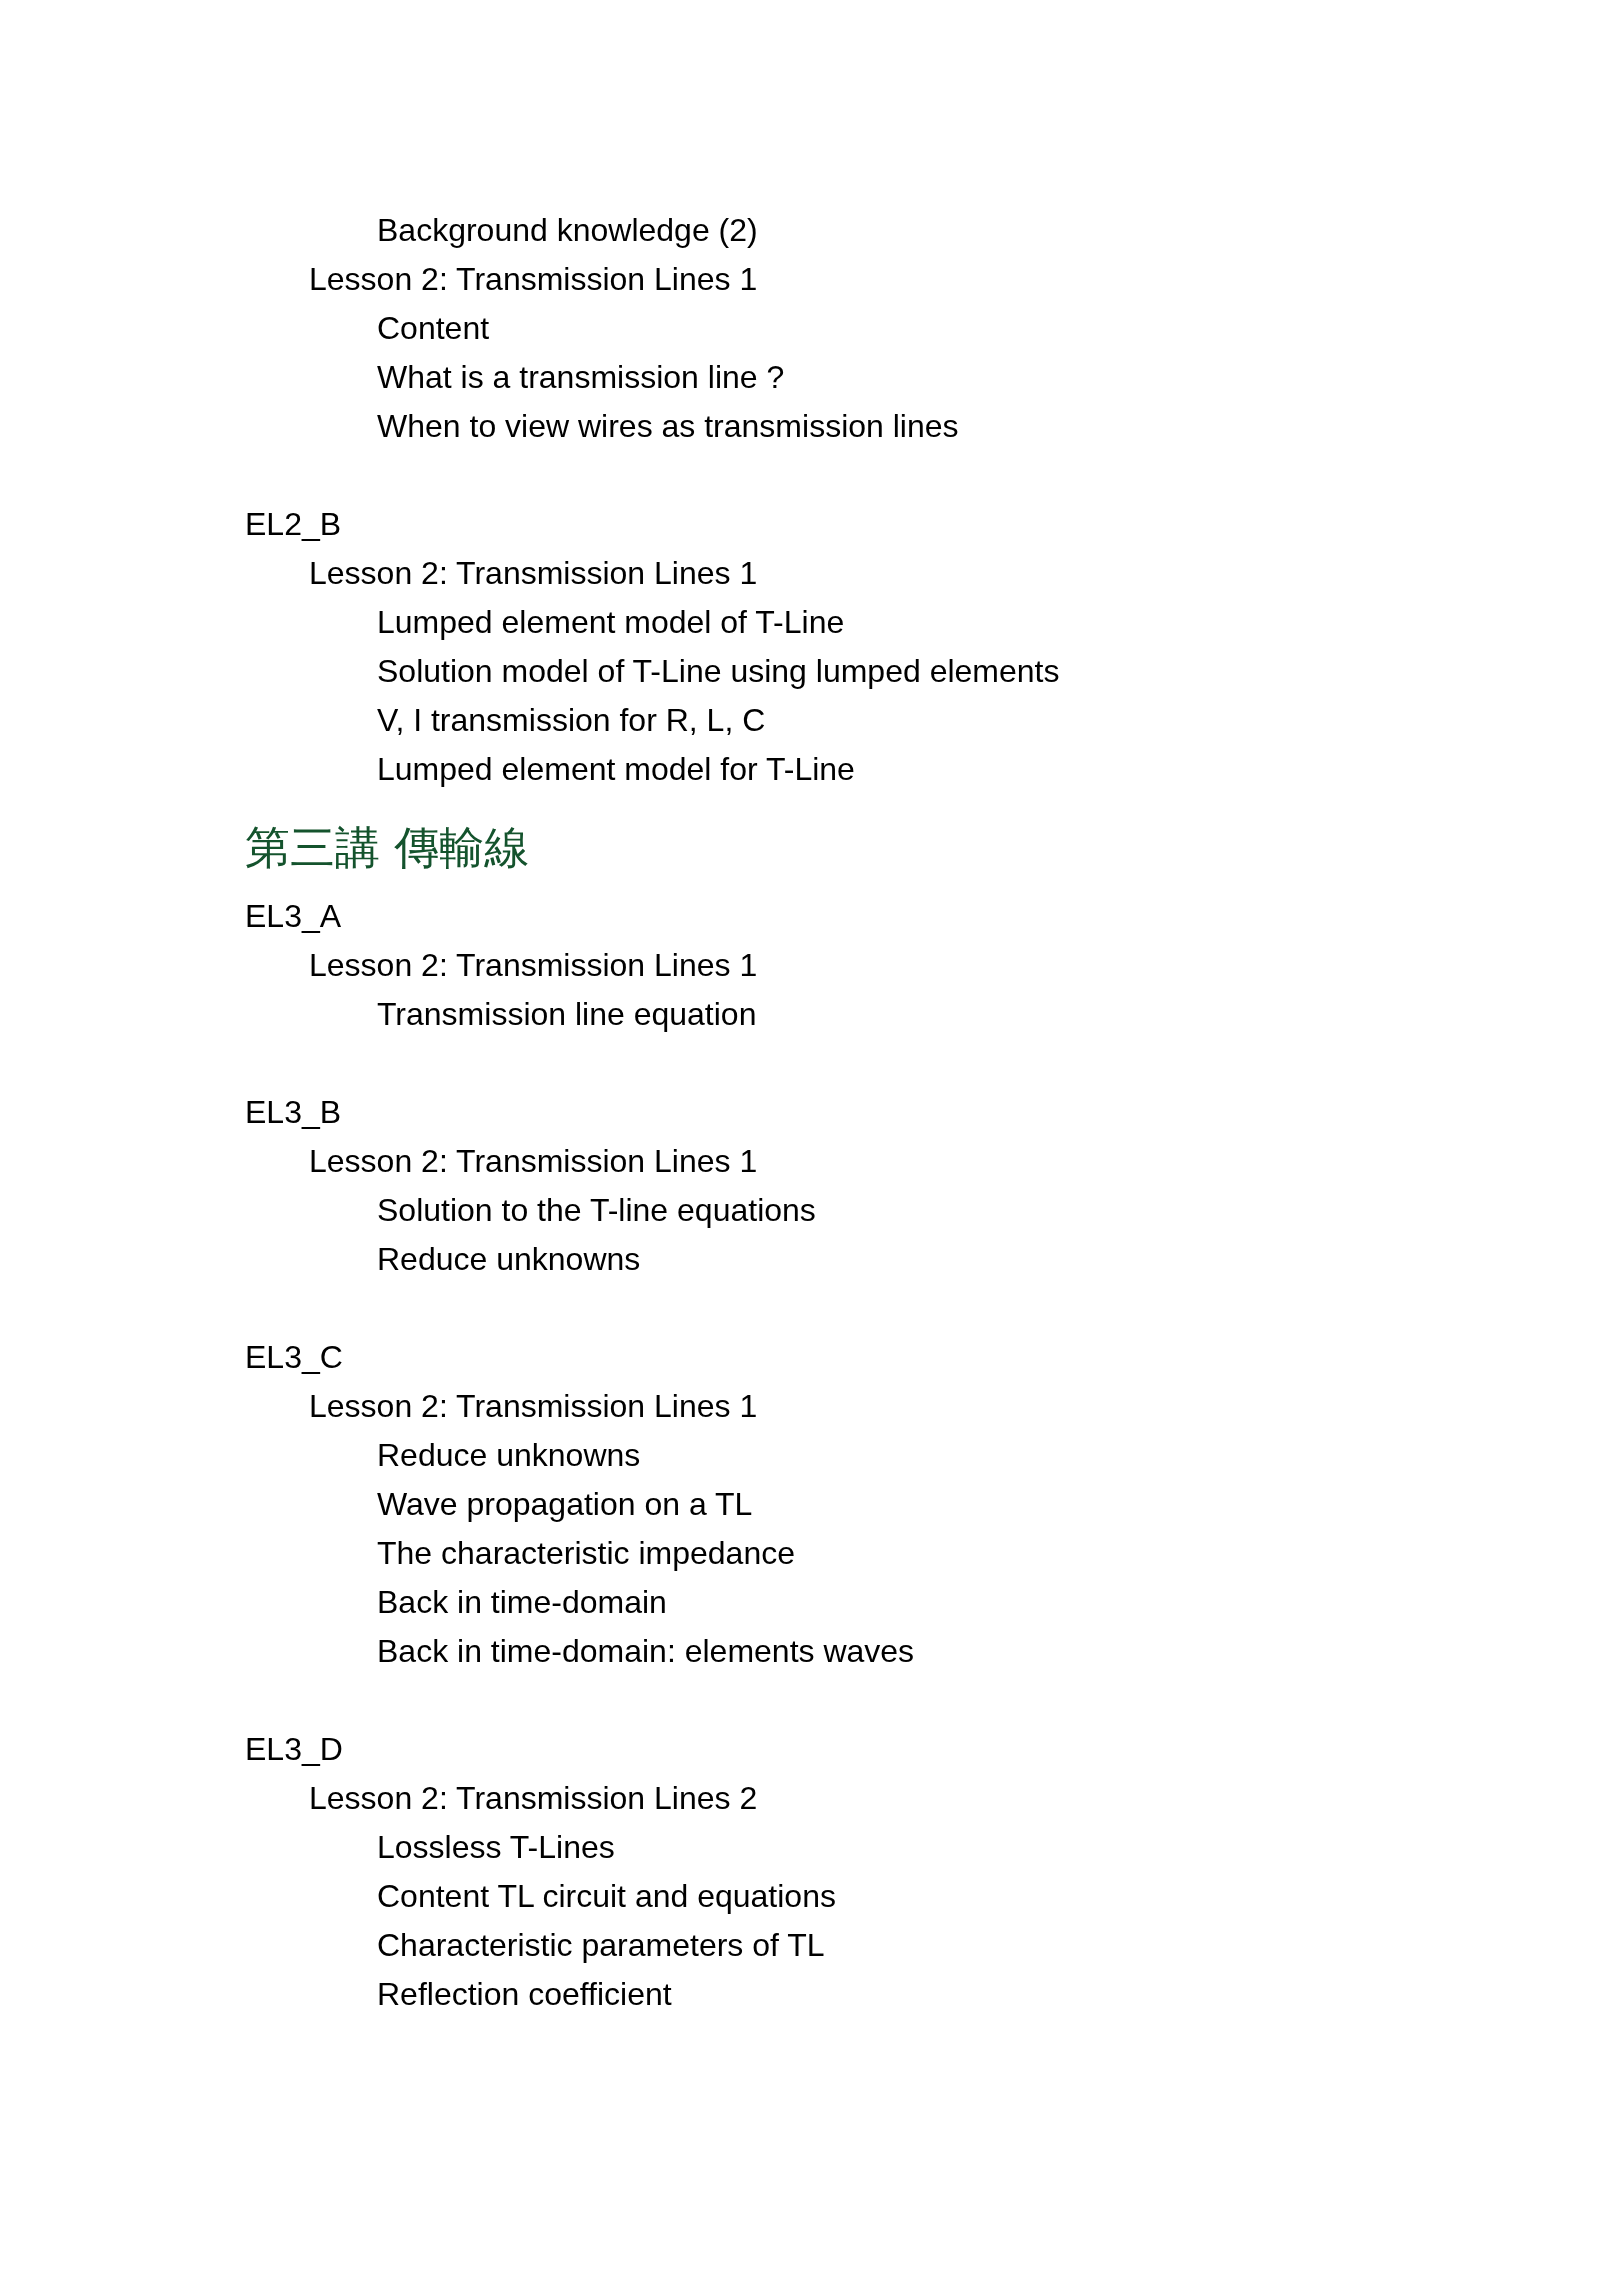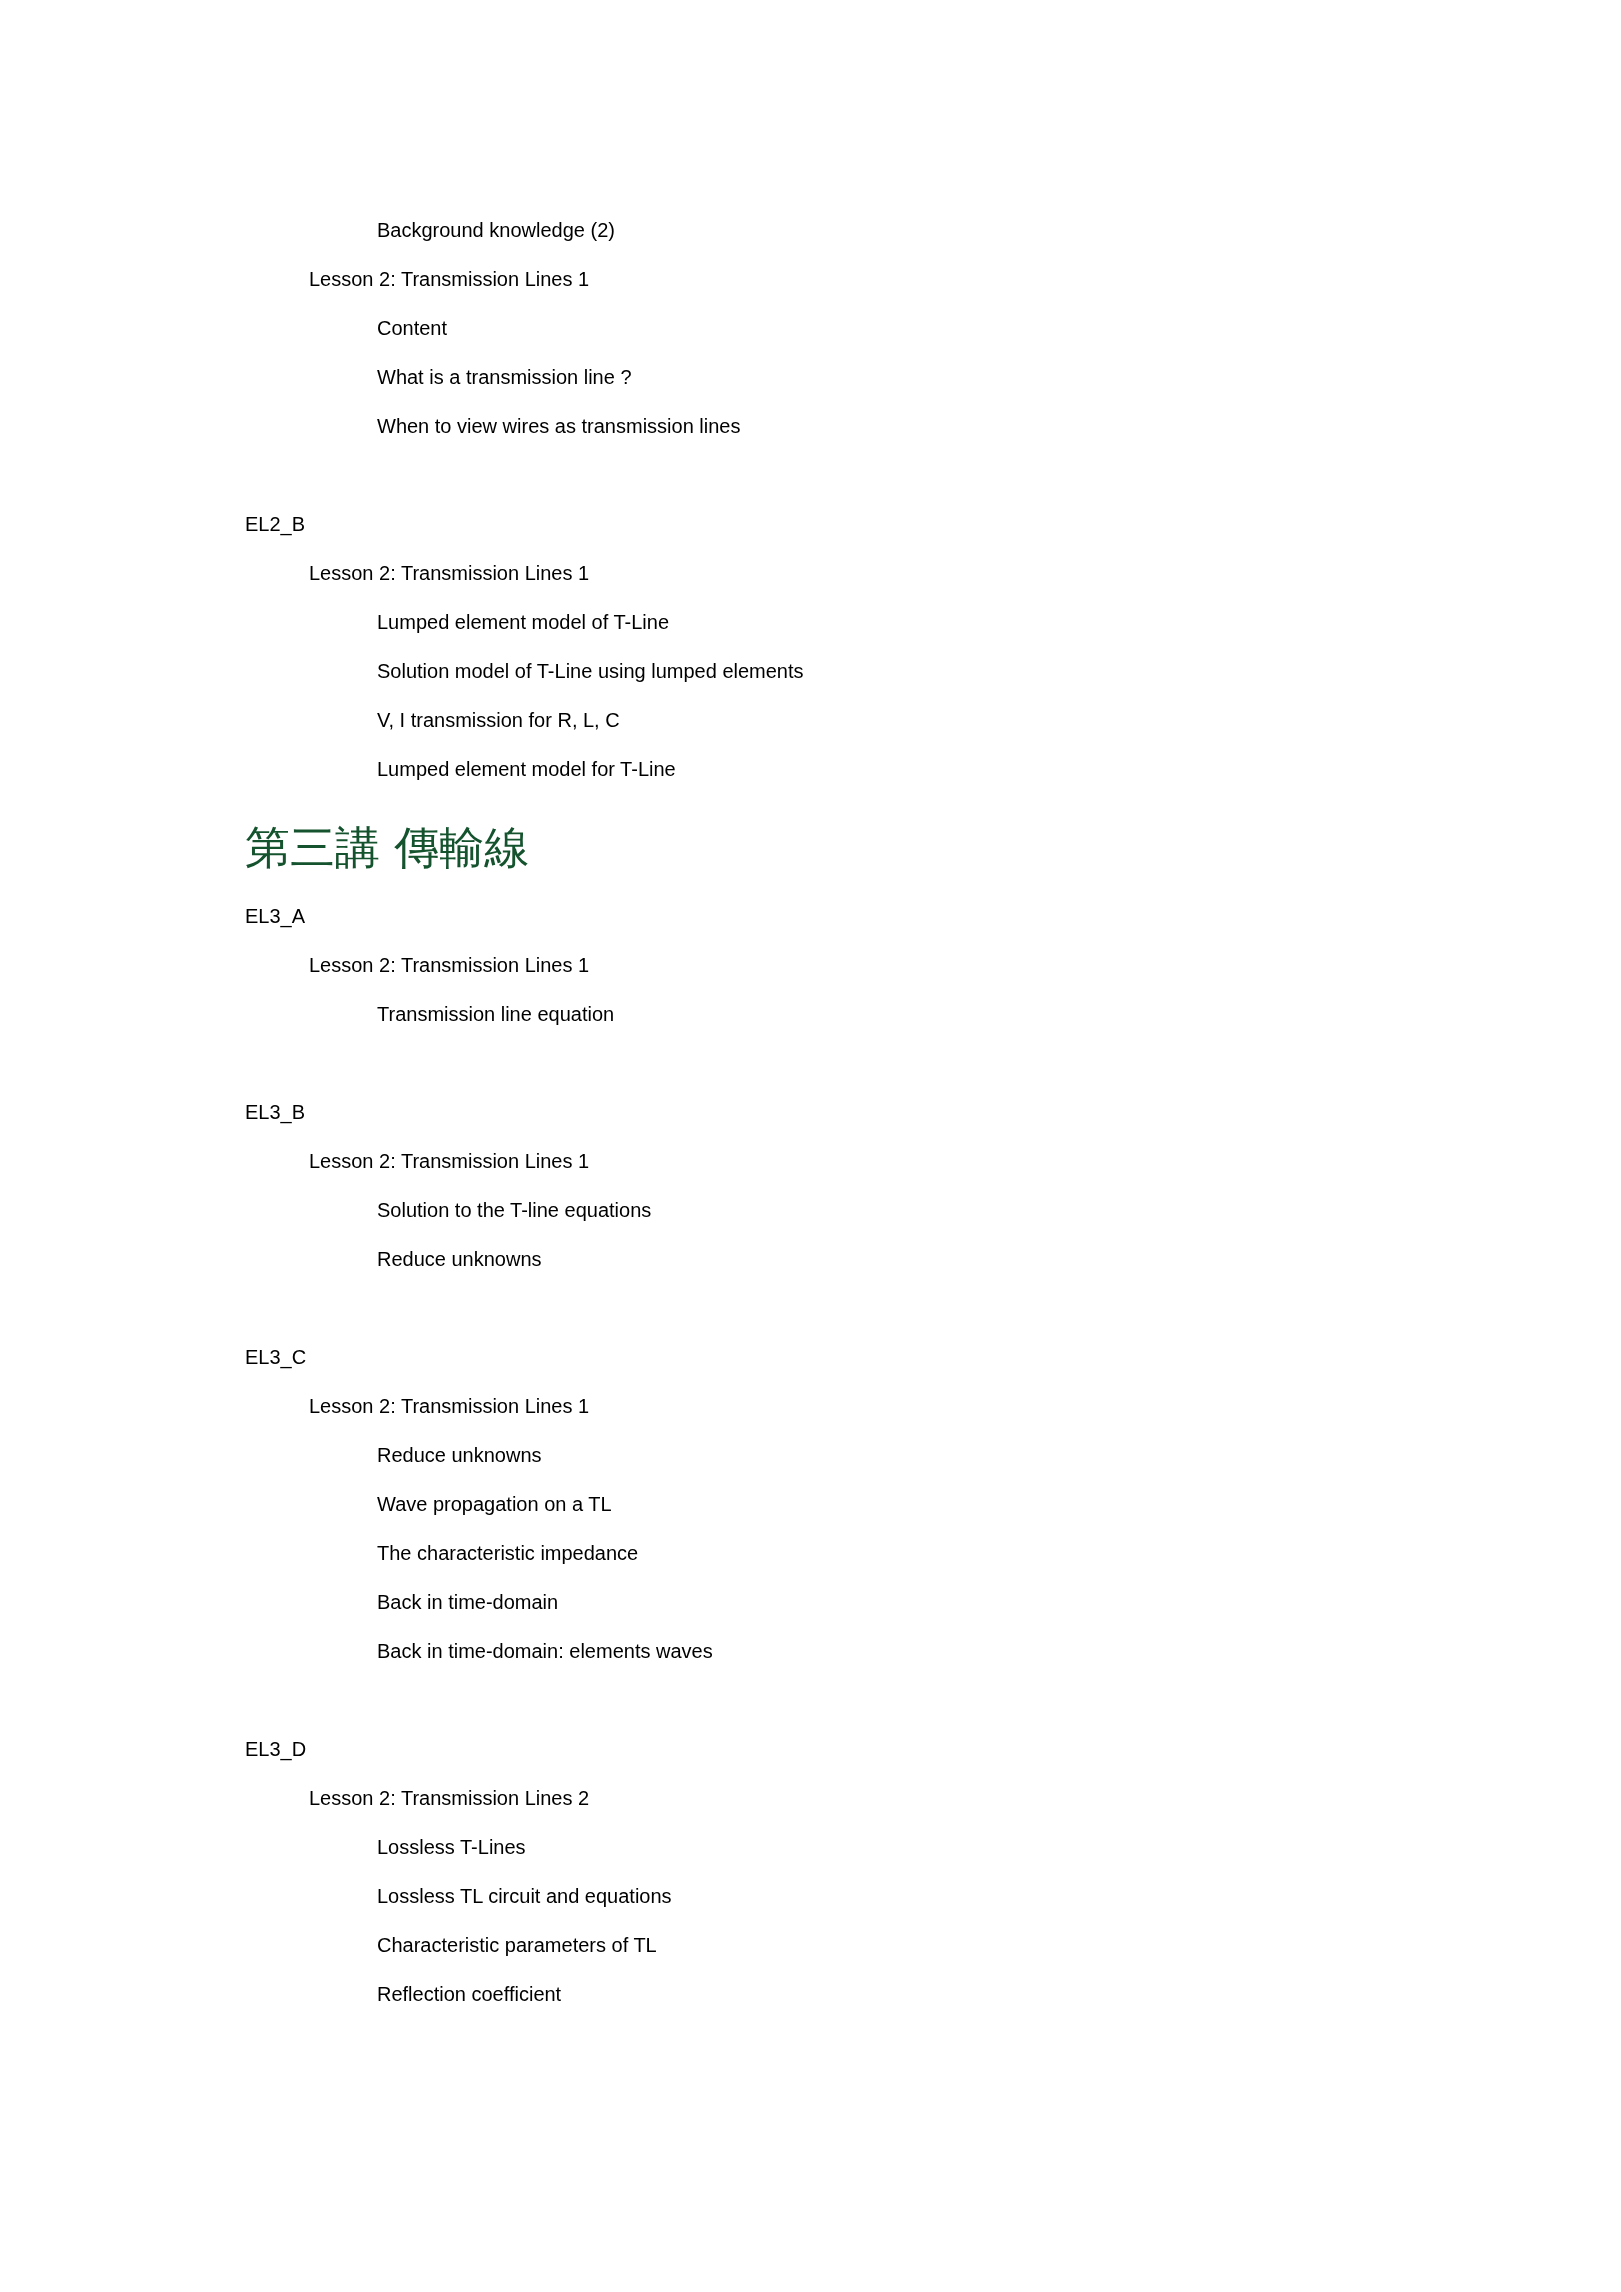--- a/index.html
+++ b/index.html
@@ -14,21 +14,21 @@
     background: #ffffff;
     color: #000000;
     font-family: "Liberation Sans", sans-serif;
     box-sizing: border-box;
     padding-top: 206px;
     overflow: hidden;
   }
   .line {
     height: 49px;
     line-height: 49px;
-    font-size: 20px;
+    font-size: 32px;
     white-space: pre;
     box-sizing: border-box;
   }
   .line-code    { padding-left: 245px; }
   .line-lesson  { padding-left: 309px; }
   .line-topic   { padding-left: 377px; }
   .line-blank   { height: 49px; }
   .line-heading {
     height: 98px;
     line-height: 1;
@@ -68,18 +68,18 @@
       <div class="line line-lesson">Lesson 2: Transmission Lines 1</div>
       <div class="line line-topic">Reduce unknowns</div>
       <div class="line line-topic">Wave propagation on a TL</div>
       <div class="line line-topic">The characteristic impedance</div>
       <div class="line line-topic">Back in time-domain</div>
       <div class="line line-topic">Back in time-domain: elements waves</div>
       <div class="line line-blank"></div>
       <div class="line line-code">EL3_D</div>
       <div class="line line-lesson">Lesson 2: Transmission Lines 2</div>
       <div class="line line-topic">Lossless T-Lines</div>
-      <div class="line line-topic">Lossless TL circuit and equations</div>
+      <div class="line line-topic">Content TL circuit and equations</div>
       <div class="line line-topic">Characteristic parameters of TL</div>
       <div class="line line-topic">Reflection coefficient</div>
     </div>
 </div>
 
 
 </body></html>

